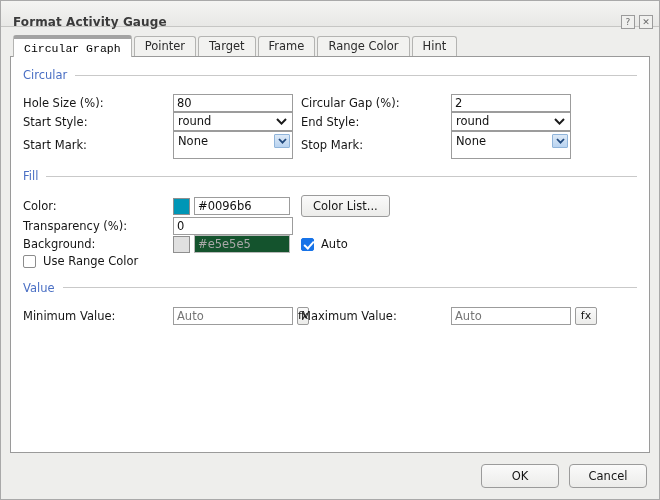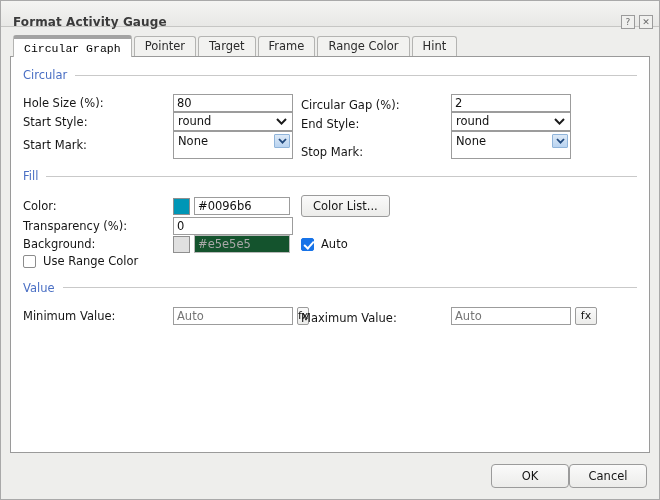--- a/index.html
+++ b/index.html
@@ -147,21 +147,21 @@
     align-items: center;
     margin-top: 11px;
   }
   .lbl {
     font-size: 11.5px;
     color: #151515;
     white-space: nowrap;
   }
   .cell-right {
     display: flex;
-    align-items: flex-end;
+    align-items: center;
   }
 
   
   .txt {
     width: 120px;
     height: 18px;
     box-sizing: border-box;
     border: 1px solid #9c9c9c;
     background: #fff;
     font-family: "DejaVu Sans", "Liberation Sans", sans-serif;
@@ -293,20 +293,21 @@
 
   
   .footer {
     height: 46px;
     min-height: 46px;
     display: flex;
     align-items: center;
     justify-content: flex-end;
     padding: 0 12px;
     box-sizing: border-box;
+    gap: 10px;
   }
   .footer .btn {
     width: 78px;
     height: 24px;
     line-height: 22px;
     padding: 0;
     text-align: center;
     border-radius: 4px;
   }
 </style>

